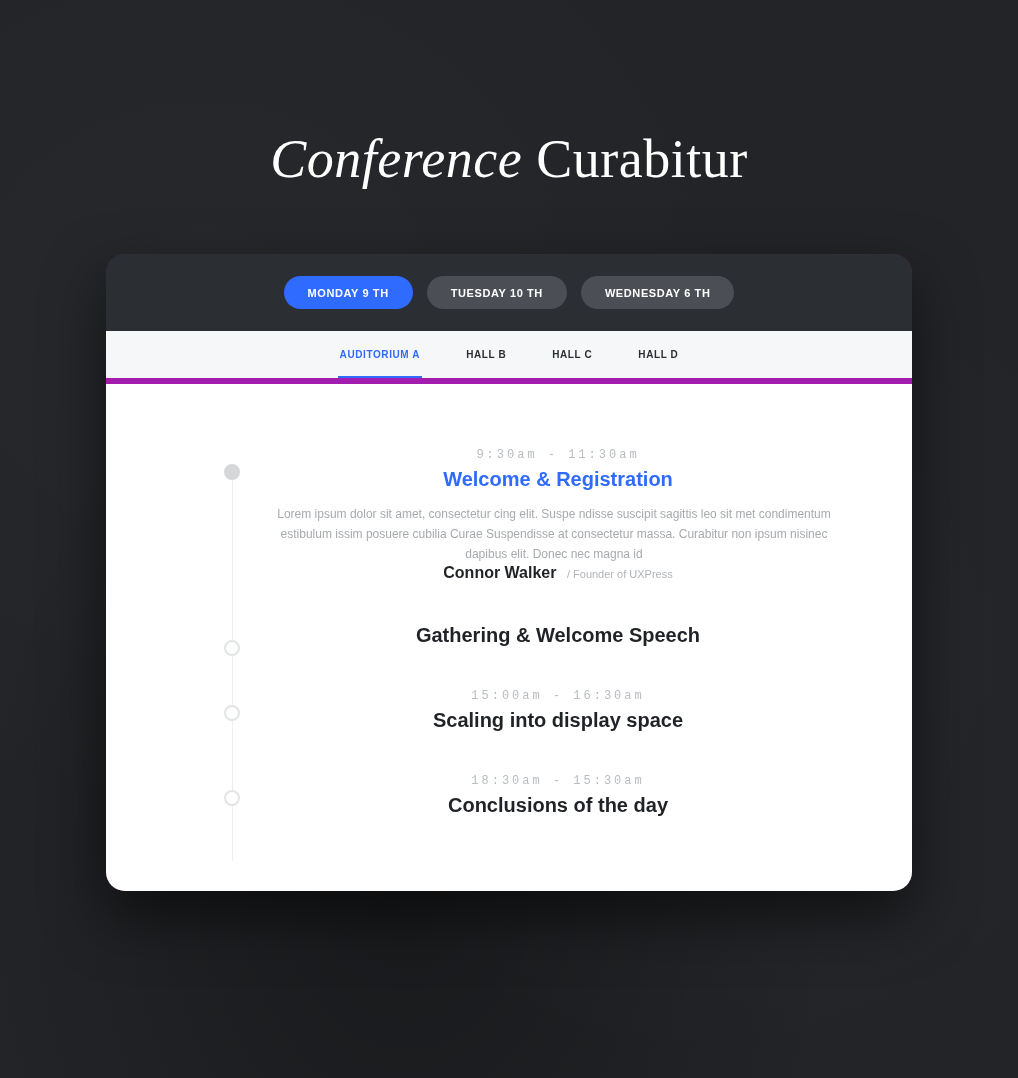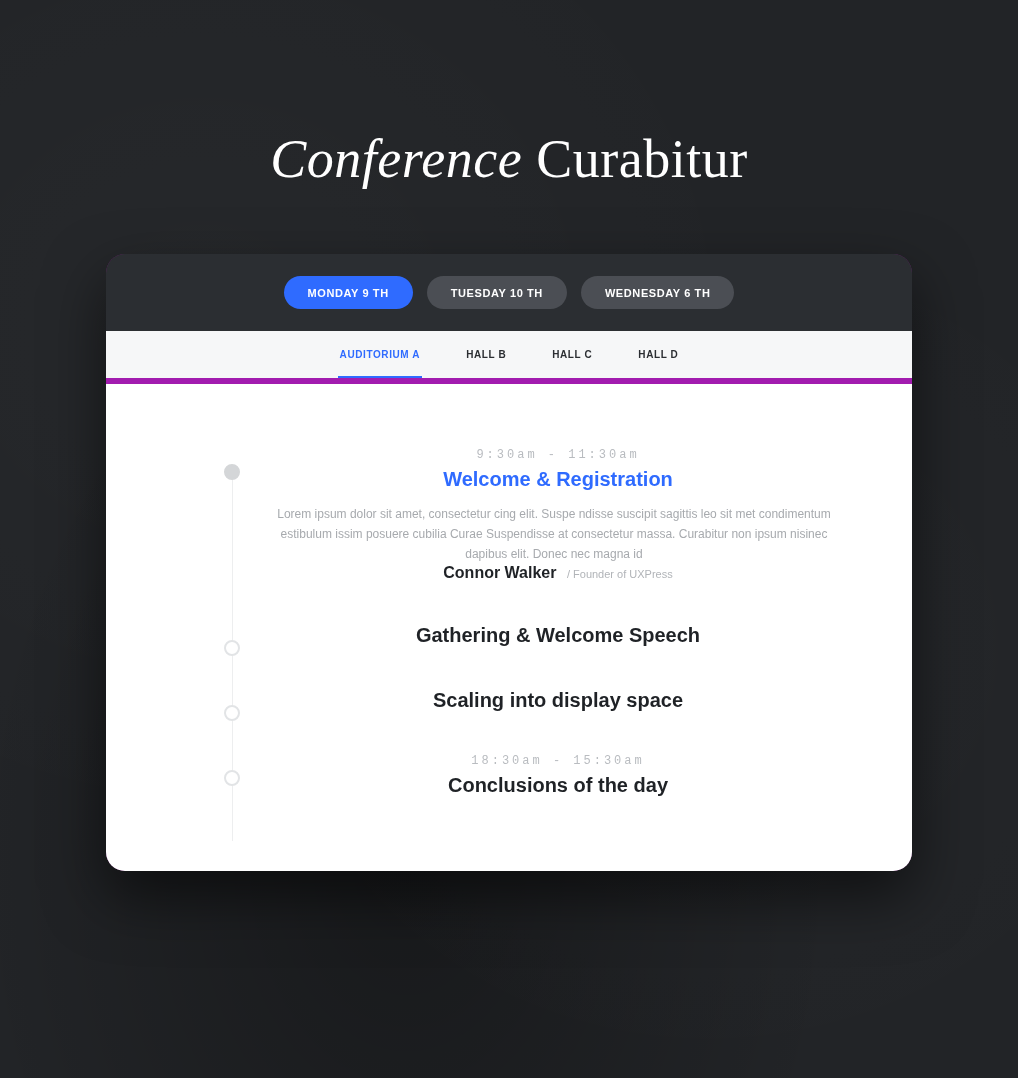--- a/index.html
+++ b/index.html
@@ -166,20 +166,21 @@
       </div>
     </div>
 
     <div class="session">
       <div class="dot"></div>
       <div class="title">Gathering &amp; Welcome Speech</div>
     </div>
 
     <div class="session">
       <div class="dot"></div>
+      <div class="time">15:00am - 16:30am</div>
       <div class="title">Scaling into display space</div>
     </div>
 
     <div class="session">
       <div class="dot"></div>
       <div class="time">18:30am - 15:30am</div>
       <div class="title">Conclusions of the day</div>
     </div>
 
   </div>

